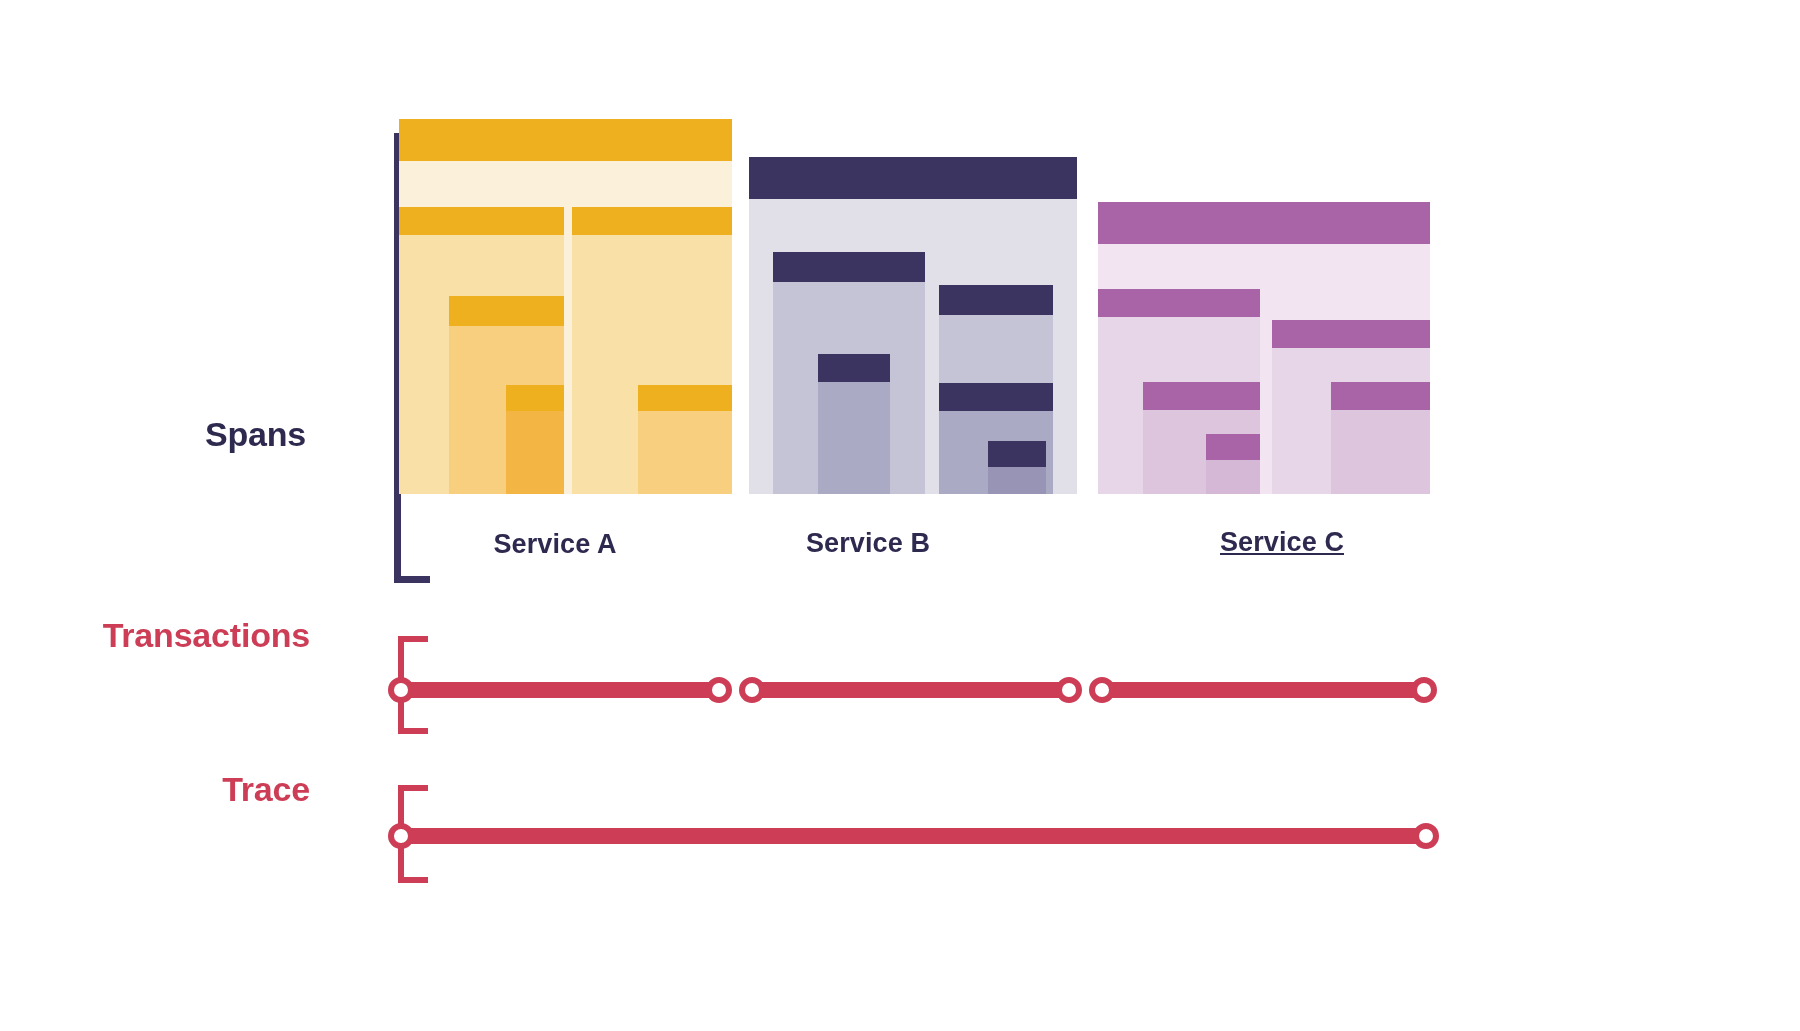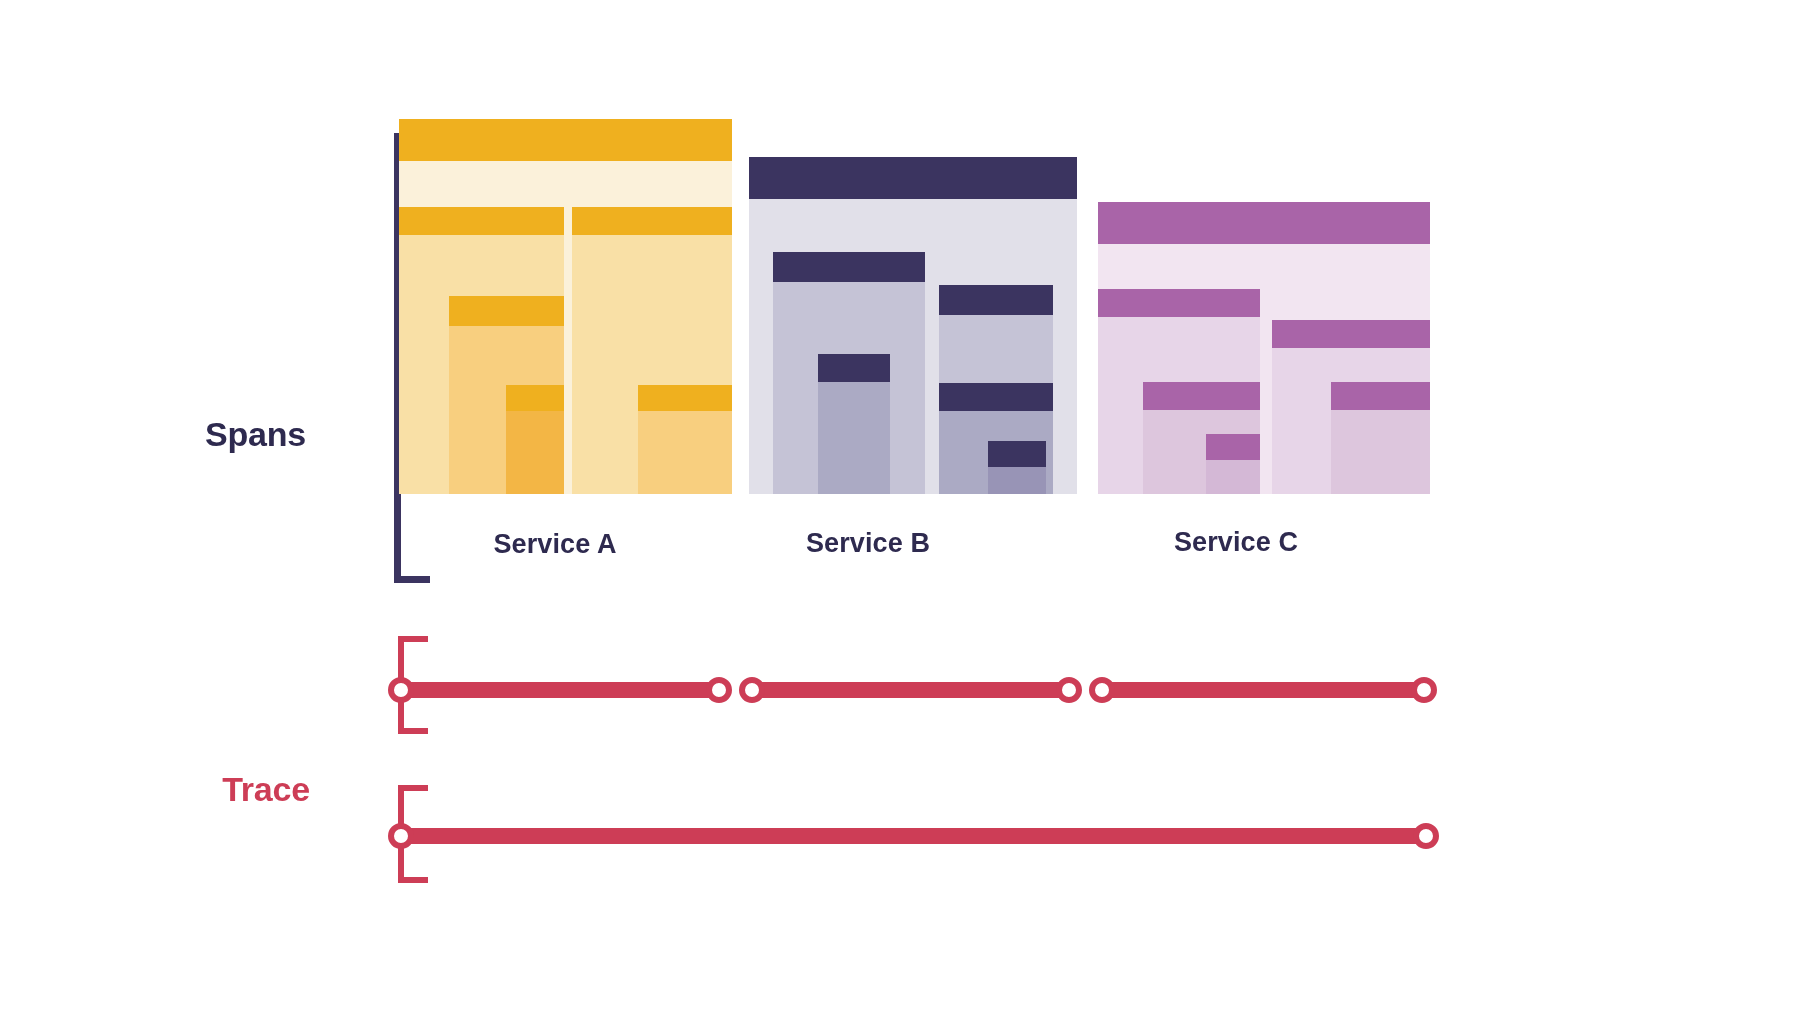--- a/index.html
+++ b/index.html
@@ -137,20 +137,21 @@
     border: 6px solid #cd3d56;
     box-sizing: border-box;
   }
 </style>
 </head>
 <body>
 
 <div id="stage">
 
   <div class="row-label" id="label-spans">Spans</div>
+  <div class="row-label" id="label-transactions">Transactions</div>
   <div class="row-label" id="label-trace">Trace</div>
 
   <div class="bracket" id="bracket-spans"></div>
   <div class="bracket" id="bracket-transactions"></div>
   <div class="bracket" id="bracket-trace"></div>
 
   <div id="spans-area">
       <div class="service-group" style="left: 399px; width: 333px; bottom: 106px; height: 375px;">
         <div class="span-bar" style="left: 0px; width: 333px; top: 0px; height: 375px; background: rgb(251, 241, 218);">
           <div class="span-head" style="height: 42px; background: rgb(239, 176, 31);"></div>
@@ -209,21 +210,21 @@
         </div>
         <div class="span-bar" style="left: 108px; width: 54px; top: 232px; height: 60px; background: rgb(212, 184, 214);">
           <div class="span-head" style="height: 26px; background: rgb(169, 100, 168);"></div>
         </div>
       </div>
     </div>
 
   <div id="service-labels">
       <div class="service-label" style="left: 435px; top: 529px; width: 240px;">Service A</div>
       <div class="service-label" style="left: 748px; top: 528px; width: 240px;">Service B</div>
-      <div class="service-label" style="left: 1116px; top: 527px; width: 240px;">Service C</div>
+      <div class="service-label" style="left: 1162px; top: 527px; width: 240px; text-decoration: underline;">Service C</div>
     </div>
 
   <div class="timeline-row" id="transactions-row" style="left: 0px; top: 660px; width: 1800px;">
       <div class="tl-seg" style="left: 398px; width: 330px;"></div>
       <div class="tl-seg" style="left: 748px; width: 330px;"></div>
       <div class="tl-seg" style="left: 1098px; width: 330px;"></div>
       <div class="tl-dot" style="left: 401px;"></div>
       <div class="tl-dot" style="left: 719px;"></div>
       <div class="tl-dot" style="left: 752px;"></div>
       <div class="tl-dot" style="left: 1069px;"></div>

